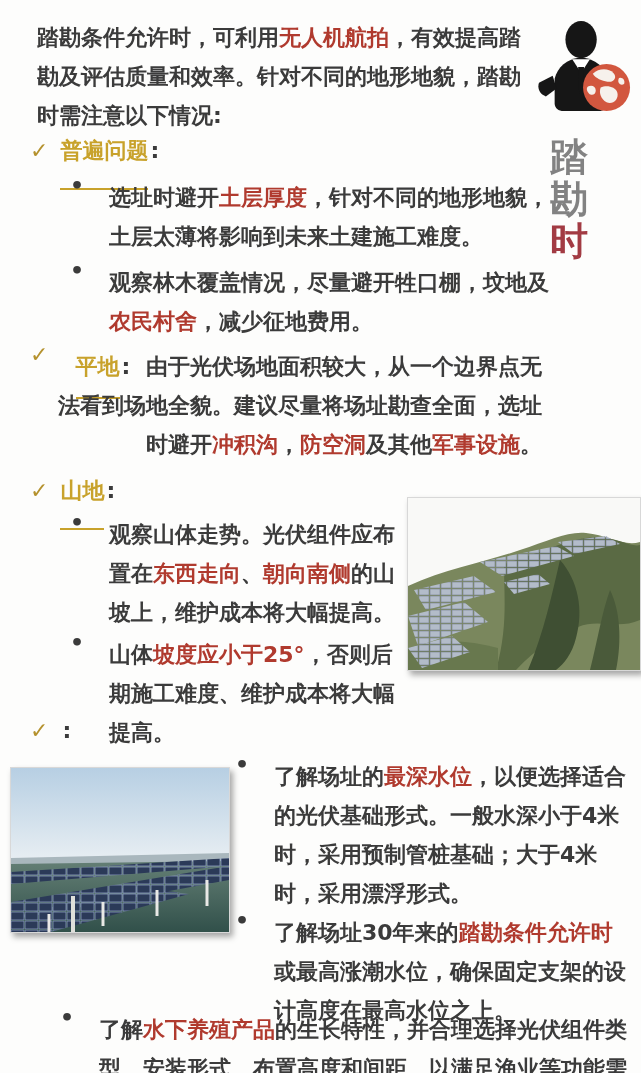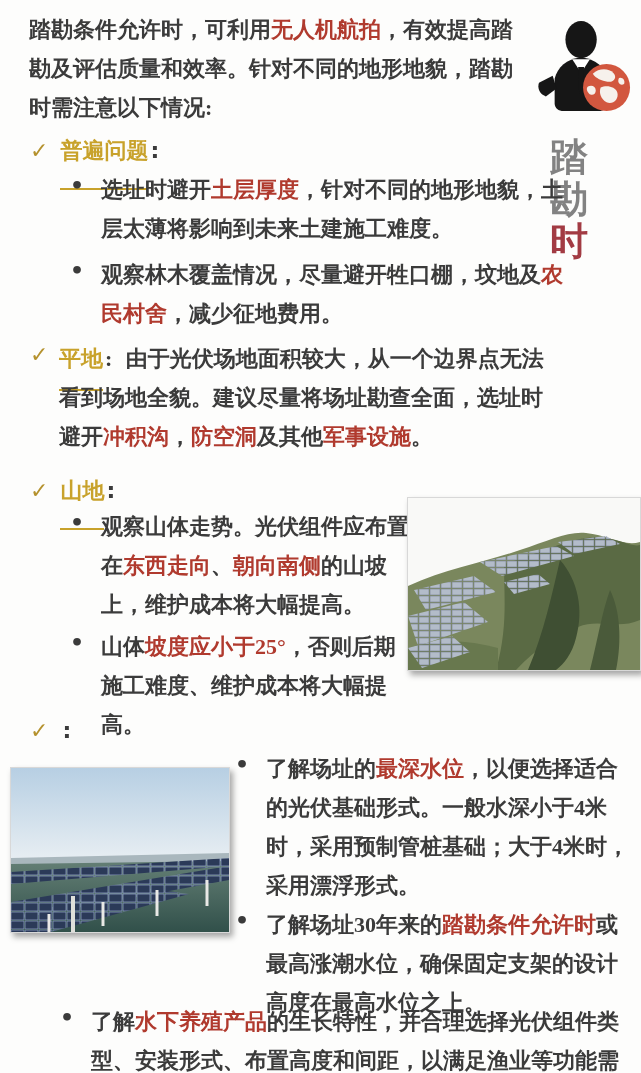--- a/index.html
+++ b/index.html
@@ -2,21 +2,21 @@
 <html><head>
 <meta charset="utf-8">
 <style>
   html,body{margin:0;padding:0;background:#fff;}
   .page{
     position:relative;width:641px;height:1073px;background:#fdfdfc;overflow:hidden;
     font-family:"DejaVu Sans","Liberation Sans",sans-serif;
     color:#3b3b3b;font-size:22px;line-height:39px;font-weight:600;
   }
   .abs{position:absolute;}
-  p{margin:4px;font-family:Liberation Serif, serif;}
+  p{margin:12px;}
   .seg-red{color:#b03a2e;font-weight:700;}
   .sec-head{display:flex;align-items:baseline;}
   .check{color:#b5922e;font-weight:700;margin-right:12px;font-size:22px;}
   .sec-title{color:#c8a22b;font-weight:700;border-bottom:2px solid #c8a22b;padding-bottom:18px;}
   .colon{color:#3b3b3b;font-weight:700;margin-left:2px;margin-right:8px;}
   .bullet{display:flex;align-items:flex-start;}
   .dot{flex:none;width:27px;color:#3b3b3b;}
   .btext{flex:1;}
   .side-label{display:flex;flex-direction:column;text-align:center;
     font-size:38px;line-height:42px;font-weight:600;letter-spacing:0;}
@@ -67,21 +67,21 @@
     <span class="dot">•</span>
     <p class="btext"><span>选址时避开</span><span class="seg-red">土层厚度</span><span>，针对不同的地形地貌，土层太薄将影响到未来土建施工难度。</span></p>
   </div>
 
   <div class="abs bullet" style="left:70px;top:251px;width:505px;">
     <span class="dot">•</span>
     <p class="btext"><span>观察林木覆盖情况，尽量避开牲口棚，坟地及</span><span class="seg-red">农民村舍</span><span>，减少征地费用。</span></p>
   </div>
 
   <span class="abs check" style="left:30px;top:335px;">✓</span>
-  <p class="abs" style="left:55px;top:335px;width:488px;">
+  <p class="abs" style="left:42px;top:335px;width:488px;text-align:right;">
     <span class="sec-title">平地</span><span class="colon">:</span>
   <span>由于光伏场地面积较大，从一个边界点无法看到场地全貌。建议尽量将场址勘查全面，选址时避开</span><span class="seg-red">冲积沟</span><span>，</span><span class="seg-red">防空洞</span><span>及其他</span><span class="seg-red">军事设施</span><span>。</span></p>
 
   <div class="abs sec-head" style="left:30px;top:471px;">
     <span class="check">✓</span>
     <span class="sec-title">山地</span>
     <span class="colon">:</span>
   </div>
 
   <div class="abs bullet" style="left:70px;top:503px;width:345px;">

